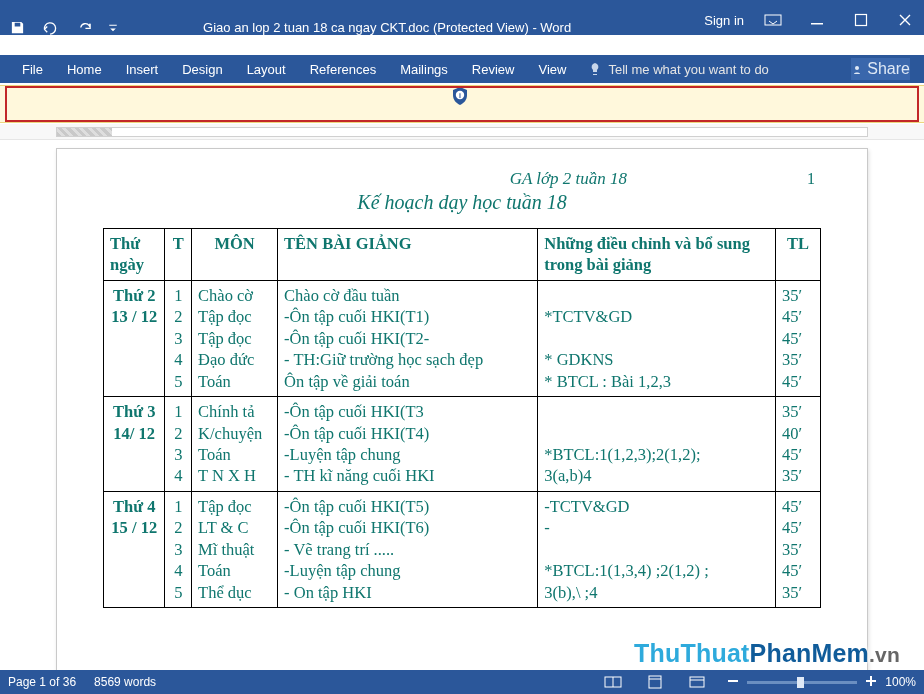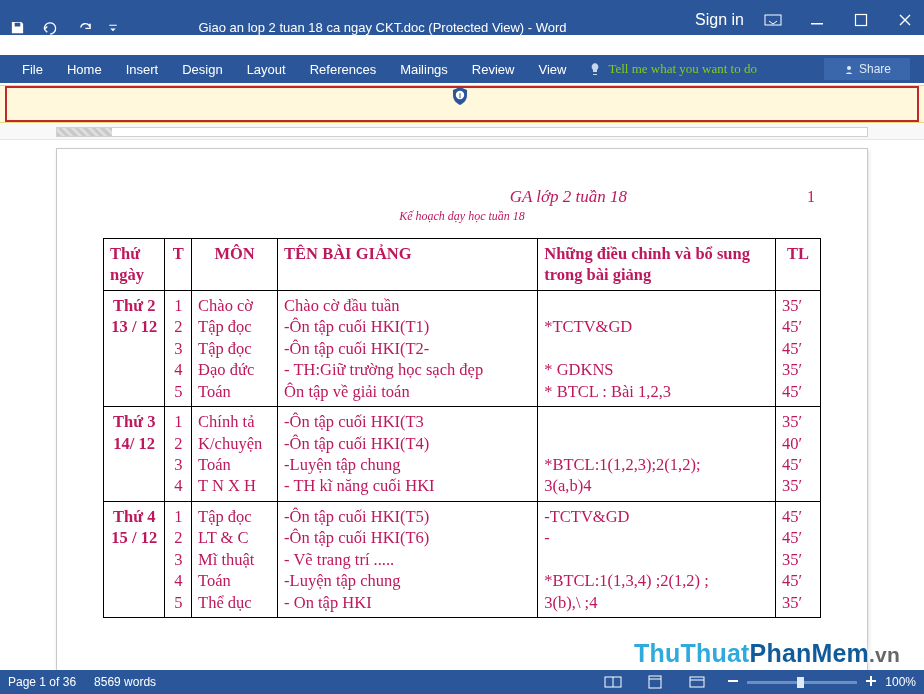--- a/index.html
+++ b/index.html
@@ -30,21 +30,21 @@
     flex: 1;
     text-align: center;
     white-space: nowrap;
     overflow: hidden;
     text-overflow: ellipsis;
     color: #fff;
     font-size: 13px;
     padding: 0 10px;
   }
   .title-right { display: flex; align-items: center; gap: 14px; }
-  .title-right .sign-in { font-size: 16px; margin-left: 48px; }
+  .title-right .sign-in { font-size: 13px; margin-left: 48px; }
   .title-right .win-btn { width: 30px; height: 30px; display:flex; align-items:center; justify-content:center; }
   .title-right svg { display:block; }
 
   
   .ribbon-tabs {
     background: #2b579a;
     color: #fff;
     height: 28px;
     display: flex;
     align-items: center;
@@ -58,33 +58,32 @@
     display: flex;
     align-items: center;
     color: #fff;
     cursor: default;
   }
   .ribbon-tabs .tellme {
     display: flex;
     align-items: center;
     gap: 6px;
     padding: 0 10px;
-    color: #84cc16;
-    font-family: Liberation Serif, serif;
+    color: #e5e5e5;
   }
   .ribbon-tabs .share {
     margin-left: auto;
     background: #3a67ac;
     color: #dfe9f6;
-    padding: 2px 19px;
+    padding: 2px 0;
     height: 22px;
     display:flex;
     align-items:center;
     gap:4px;
-    font-size:12px;
+    font-size:16px;
   }
 
   
   .pv-wrap {
     position: relative;
     height: 41px;
     display:flex;
     align-items:center;
   }
   .pv-bar {
@@ -150,45 +149,45 @@
     padding: 0 0 0 0;
     display:flex;
     justify-content:center;
   }
   .page {
     margin-top: 8px;
     width: 812px;
     background:#fff;
     border:1px solid #c9c9c9;
     box-shadow: 1px 2px 4px rgba(0,0,0,.12);
-    padding: 38px 46px 12px 46px;
+    padding: 20px 46px 12px 46px;
     font-family: "Times New Roman", serif;
     font-size: 16.5px;
-    color:#be185d;
+    color:#0f766e;
     height: 545px;
     overflow:hidden;
   }
   .hdr-line {
     display:flex;
     justify-content:flex-end;
     align-items:baseline;
     gap: 180px;
     font-style: italic;
     font-weight:700;
     font-size:17px;
     margin-bottom:2px;
     padding-right: 6px;
   }
   .hdr-title { font-family: "Brush Script MT","Segoe Script",cursive; font-style:italic; font-weight:400; }
   .hdr-pn { font-weight:400; font-style:normal; font-size:16px;}
   .plan-title {
     text-align:center;
     font-family: "Brush Script MT","Segoe Script",cursive;
     font-style:italic;
-    font-size:12px;
+    font-size:20px;
     font-weight:500;
     margin-bottom: 14px;
   }
 
   table.tbl {
     border-collapse: collapse;
     width: 100%;
     table-layout: fixed;
     border-radius: 31px;
   }

